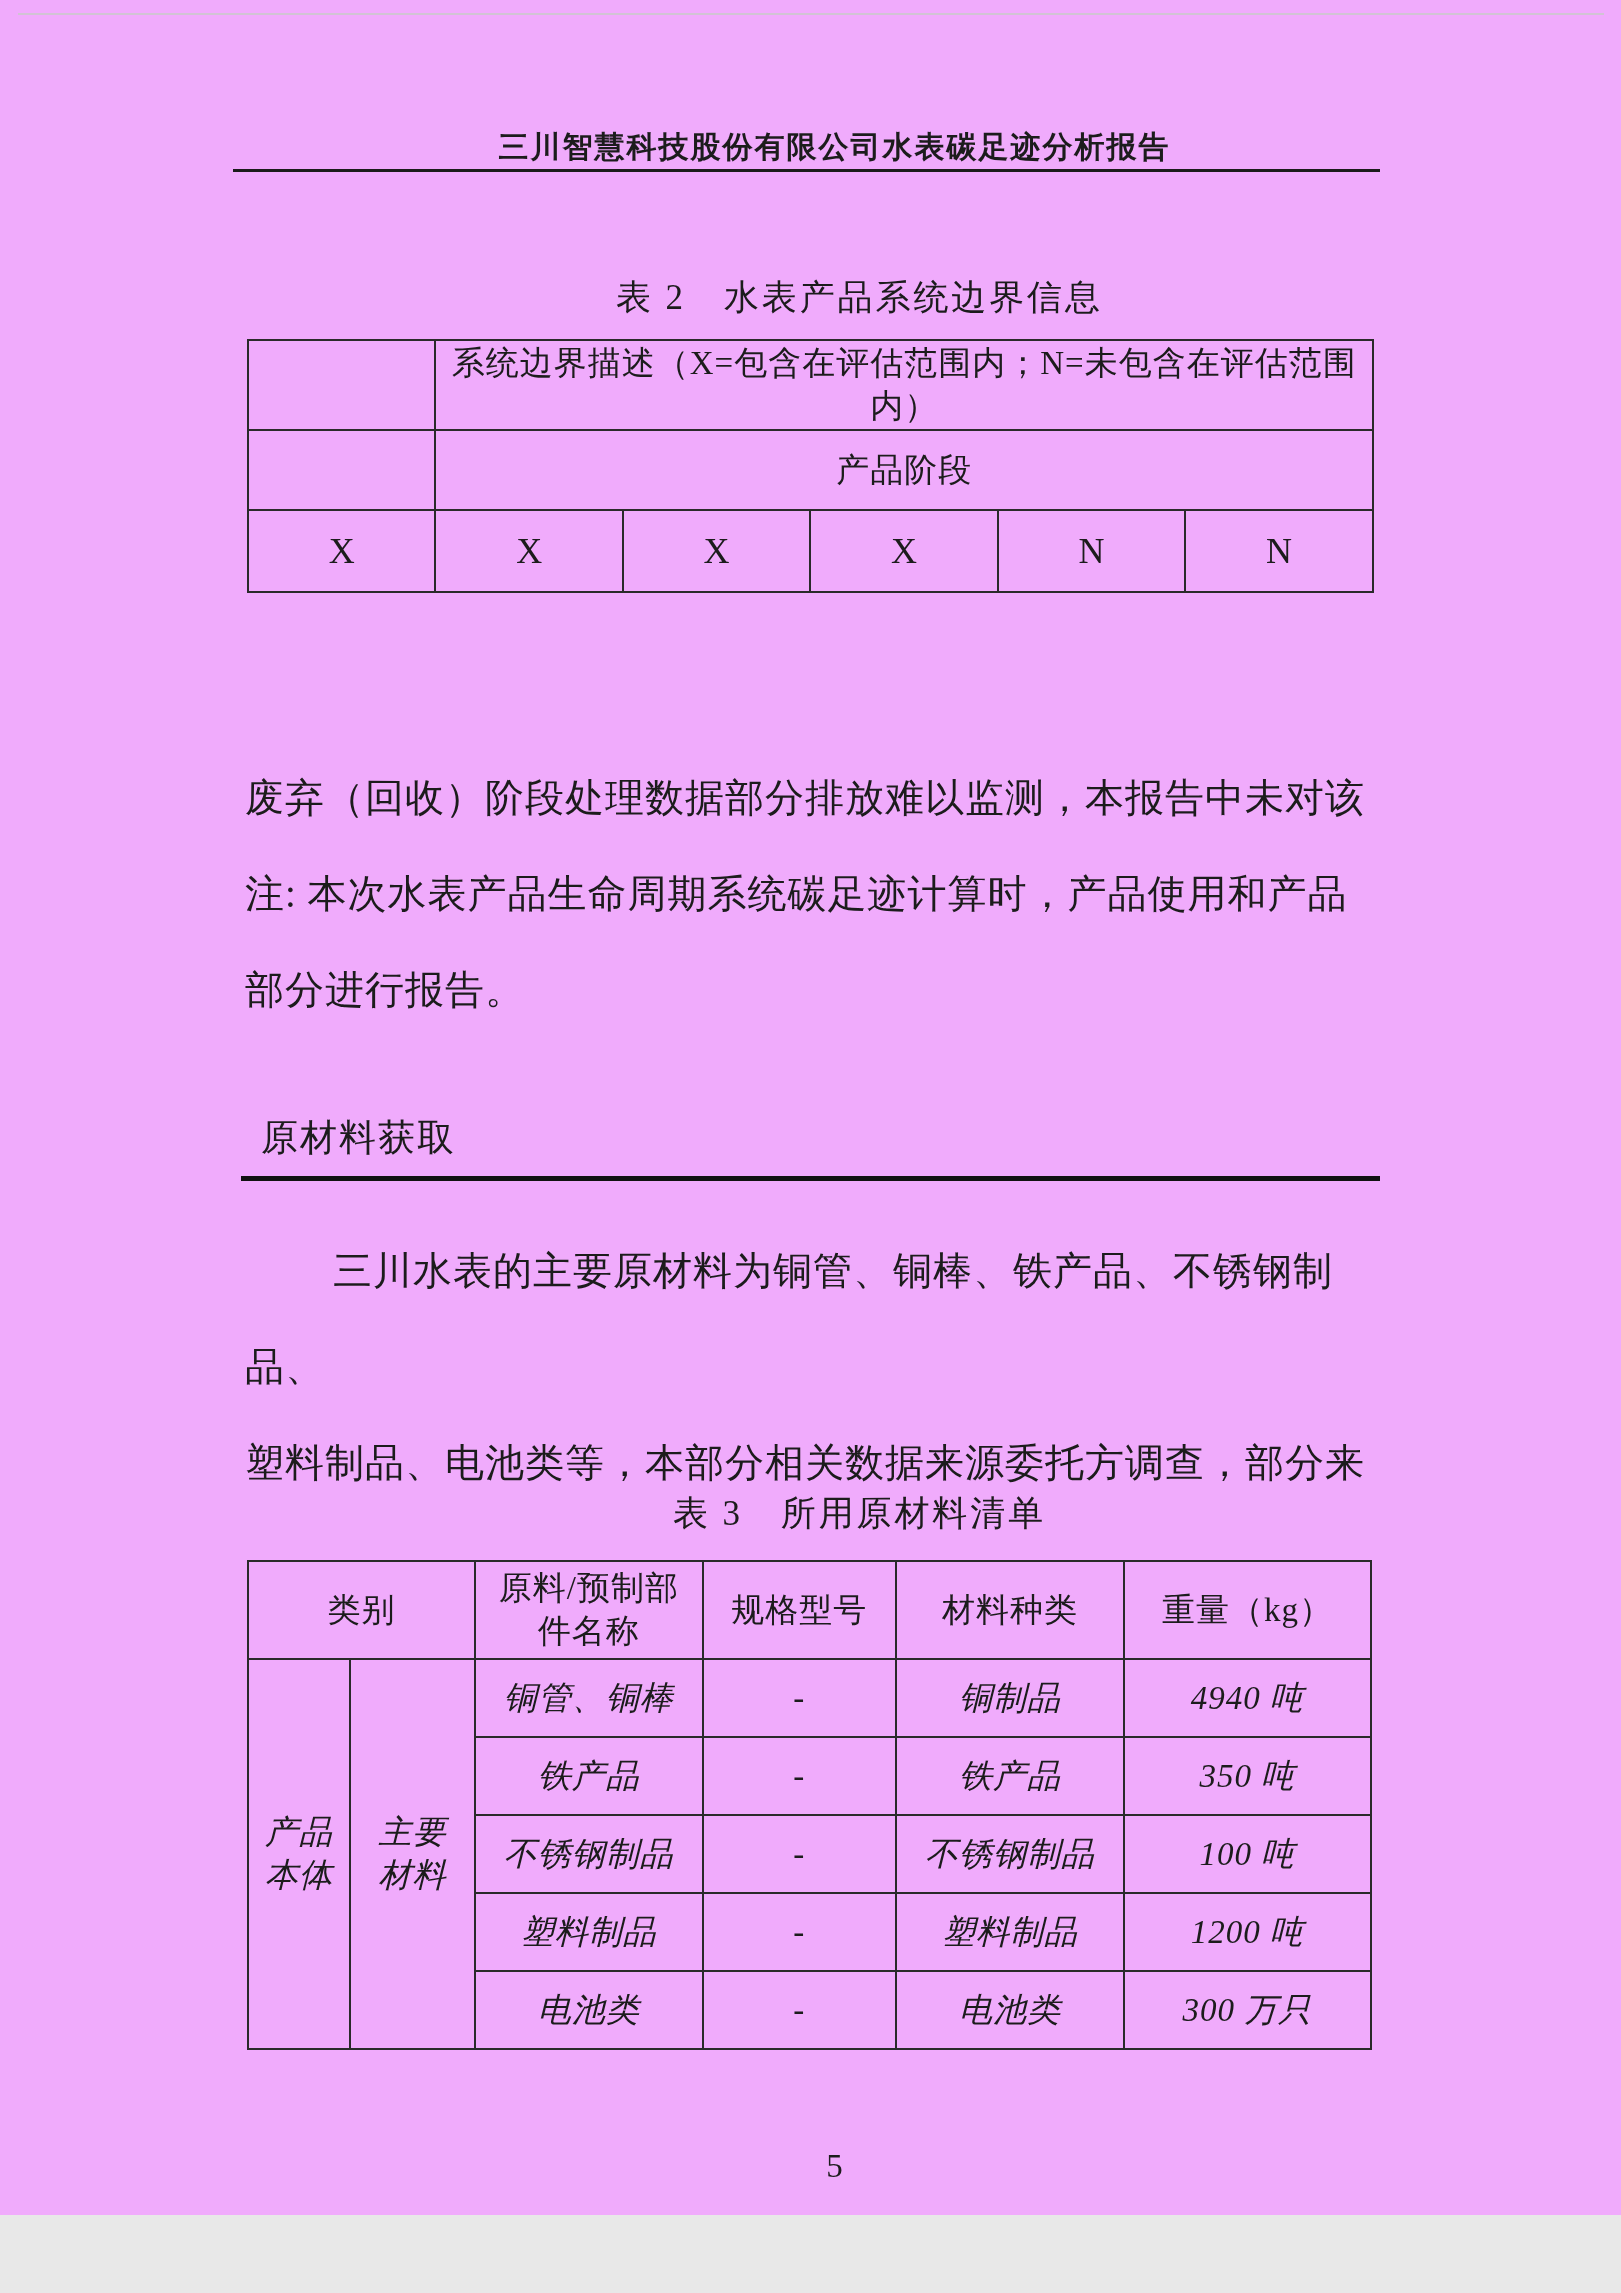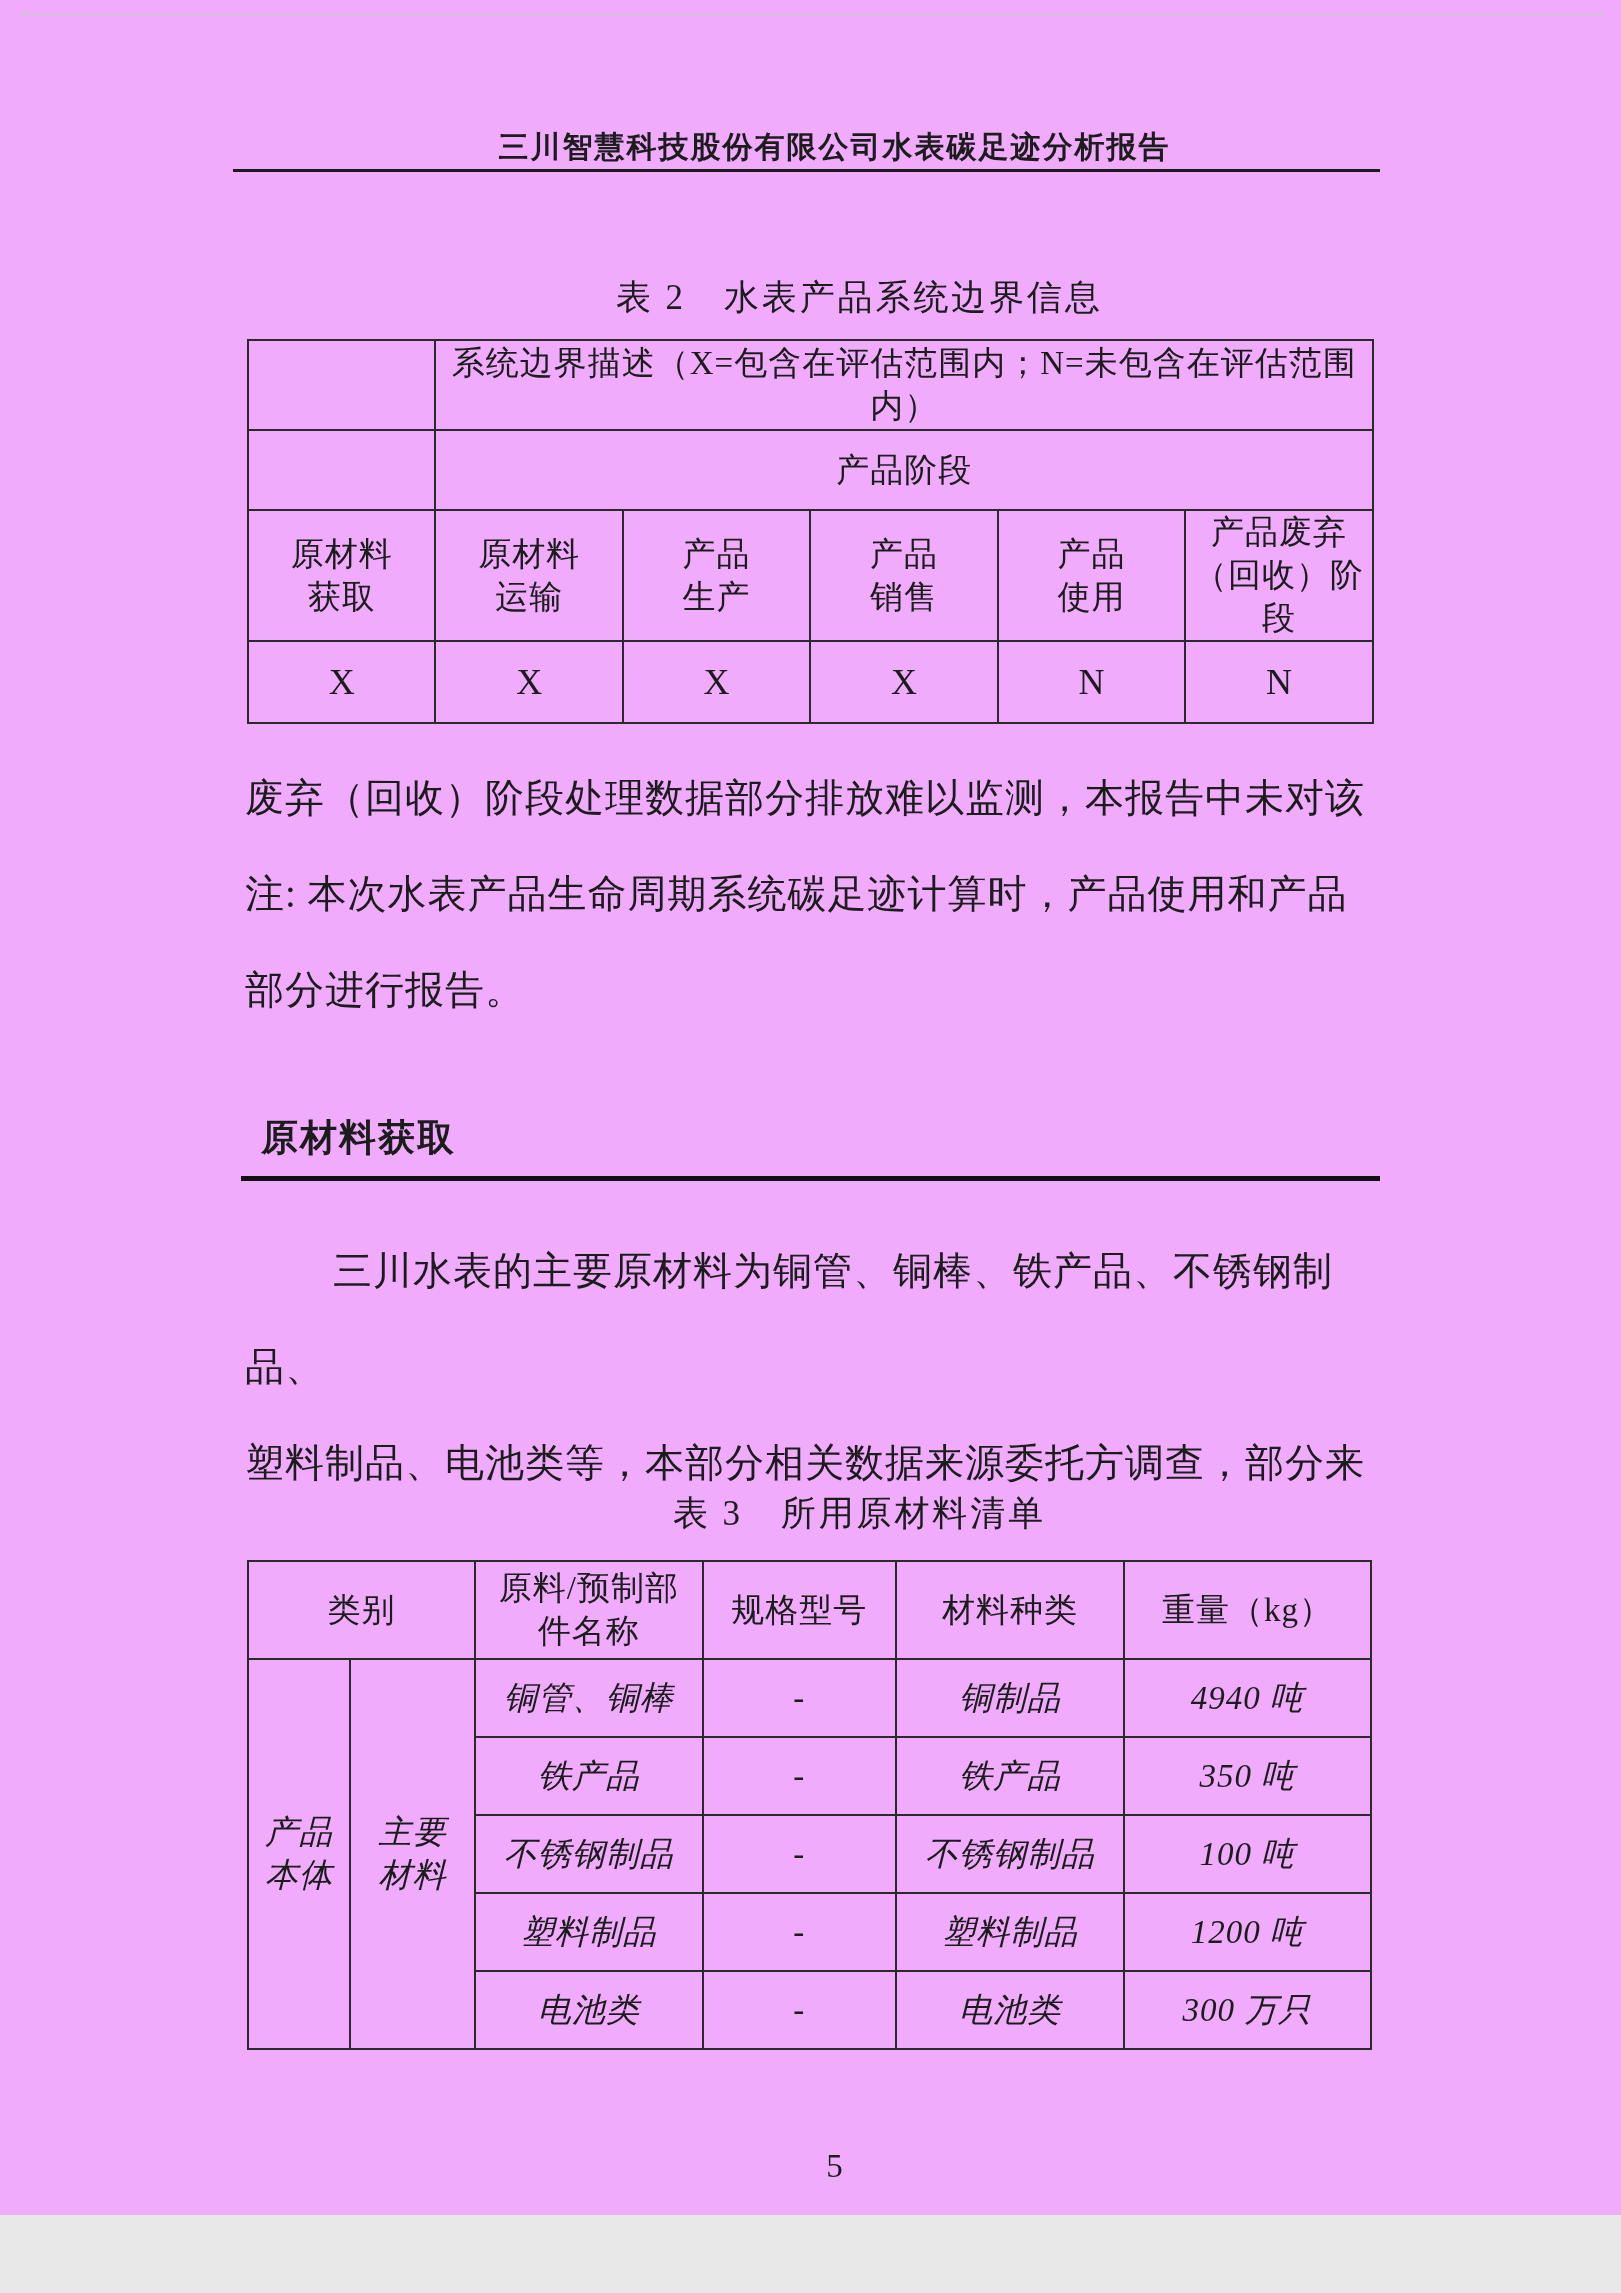--- a/index.html
+++ b/index.html
@@ -50,21 +50,21 @@
   table#table3{top:1560px;width:1125px;border:2.9px solid #222;}
   table#table3 tr.t3-head td{height:96px;}
   table#table3 tr.t3-row td{height:76px;font-style:italic;}
 
   .note-block{
     position:absolute;left:245px;top:750px;width:1137px;
     font-size:39px;line-height:96px;letter-spacing:1px;
   }
   .section-heading{
     position:absolute;left:261px;top:1113px;
-    font-size:37px;font-weight:700;letter-spacing:2px;
+    font-size:37px;font-weight:400;letter-spacing:2px;
   }
   .section-rule{
     position:absolute;left:241px;top:1176px;width:1139px;height:4.9px;
     background:#111;
   }
   .para-block{
     position:absolute;left:245px;top:1223px;width:1137px;
     font-size:39px;line-height:96px;letter-spacing:1px;
   }
   .para-block .indent{ text-indent:88px; }
@@ -96,35 +96,20 @@
     </colgroup>
     <tbody>
       <tr class="t2-r1">
         <td></td>
         <td colspan="5">系统边界描述（X=包含在评估范围内；N=未包含在评估范围
 内）</td>
       </tr>
       <tr class="t2-r2">
         <td></td>
         <td colspan="5">产品阶段</td>
-      </tr>
-      <tr class="t2-r3">
-        <td>原材料
-获取</td>
-        <td>原材料
-运输</td>
-        <td>产品
-生产</td>
-        <td>产品
-销售</td>
-        <td>产品
-使用</td>
-        <td>产品废弃
-（回收）阶
-段</td>
       </tr>
       <tr class="t2-r4">
         <td>X</td>
         <td>X</td>
         <td>X</td>
         <td>X</td>
         <td>N</td>
         <td>N</td>
       </tr>
     </tbody>

